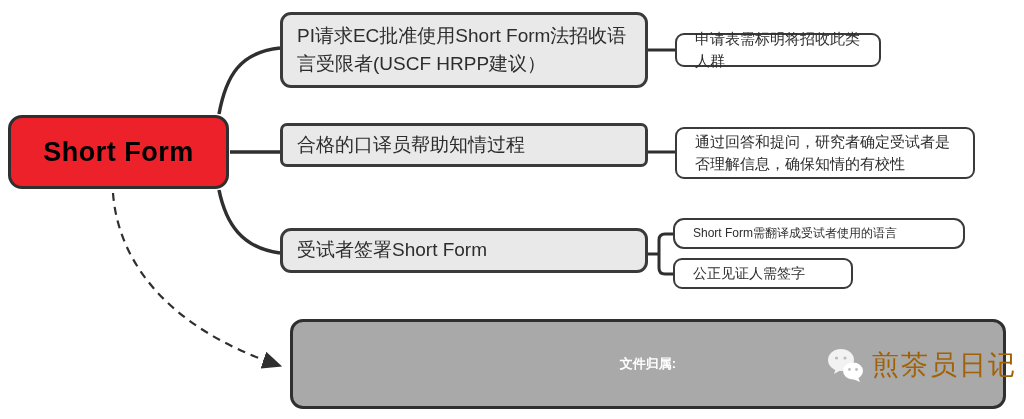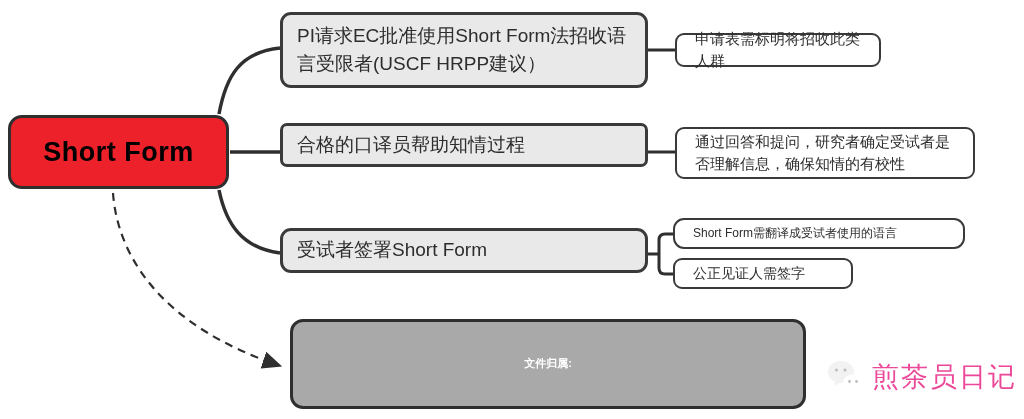--- a/index.html
+++ b/index.html
@@ -54,39 +54,39 @@
     color: #2d2d2d;
     padding: 3px 18px;
     line-height: 1.45;
   }
   .note1 { left: 675px; top: 33px;  width: 206px; height: 34px; font-size: 15px; }
   .note2 { left: 675px; top: 127px; width: 300px; height: 52px; font-size: 15px; }
   .note3 { left: 673px; top: 218px; width: 292px; height: 31px; font-size: 12px; border-radius: 11px; }
   .note4 { left: 673px; top: 258px; width: 180px; height: 31px; font-size: 14px; }
 
   .footer-box {
-    left: 290px; top: 319px; width: 516px; height: 90px;
+    left: 290px; top: 319px; width: 716px; height: 90px;
     background: #a9a9a9;
     border: 3px solid #2f2f2f;
     border-radius: 13px;
     display: flex; flex-direction: column;
     align-items: center; justify-content: center;
     color: #ffffff;
     font-weight: bold;
-    font-size: 11px;
+    font-size: 13px;
     line-height: 1.62;
     text-align: center;
   }
 
   .watermark {
     position: absolute;
-    left: 824px; top: 356px;
+    left: 824px; top: 344px;
     display: flex; align-items: center;
     z-index: 3;
-    color: #ec4899;
+    color: #a16207;
     justify-content: space-between;
   }
   .wm-icon { position: relative; width: 42px; height: 42px; margin-right: 6px; }
   .wm-text { font-size: 27px; letter-spacing: 2px; white-space: nowrap; }
 </style>
 </head>
 <body>
 
 <div class="canvas">
 

